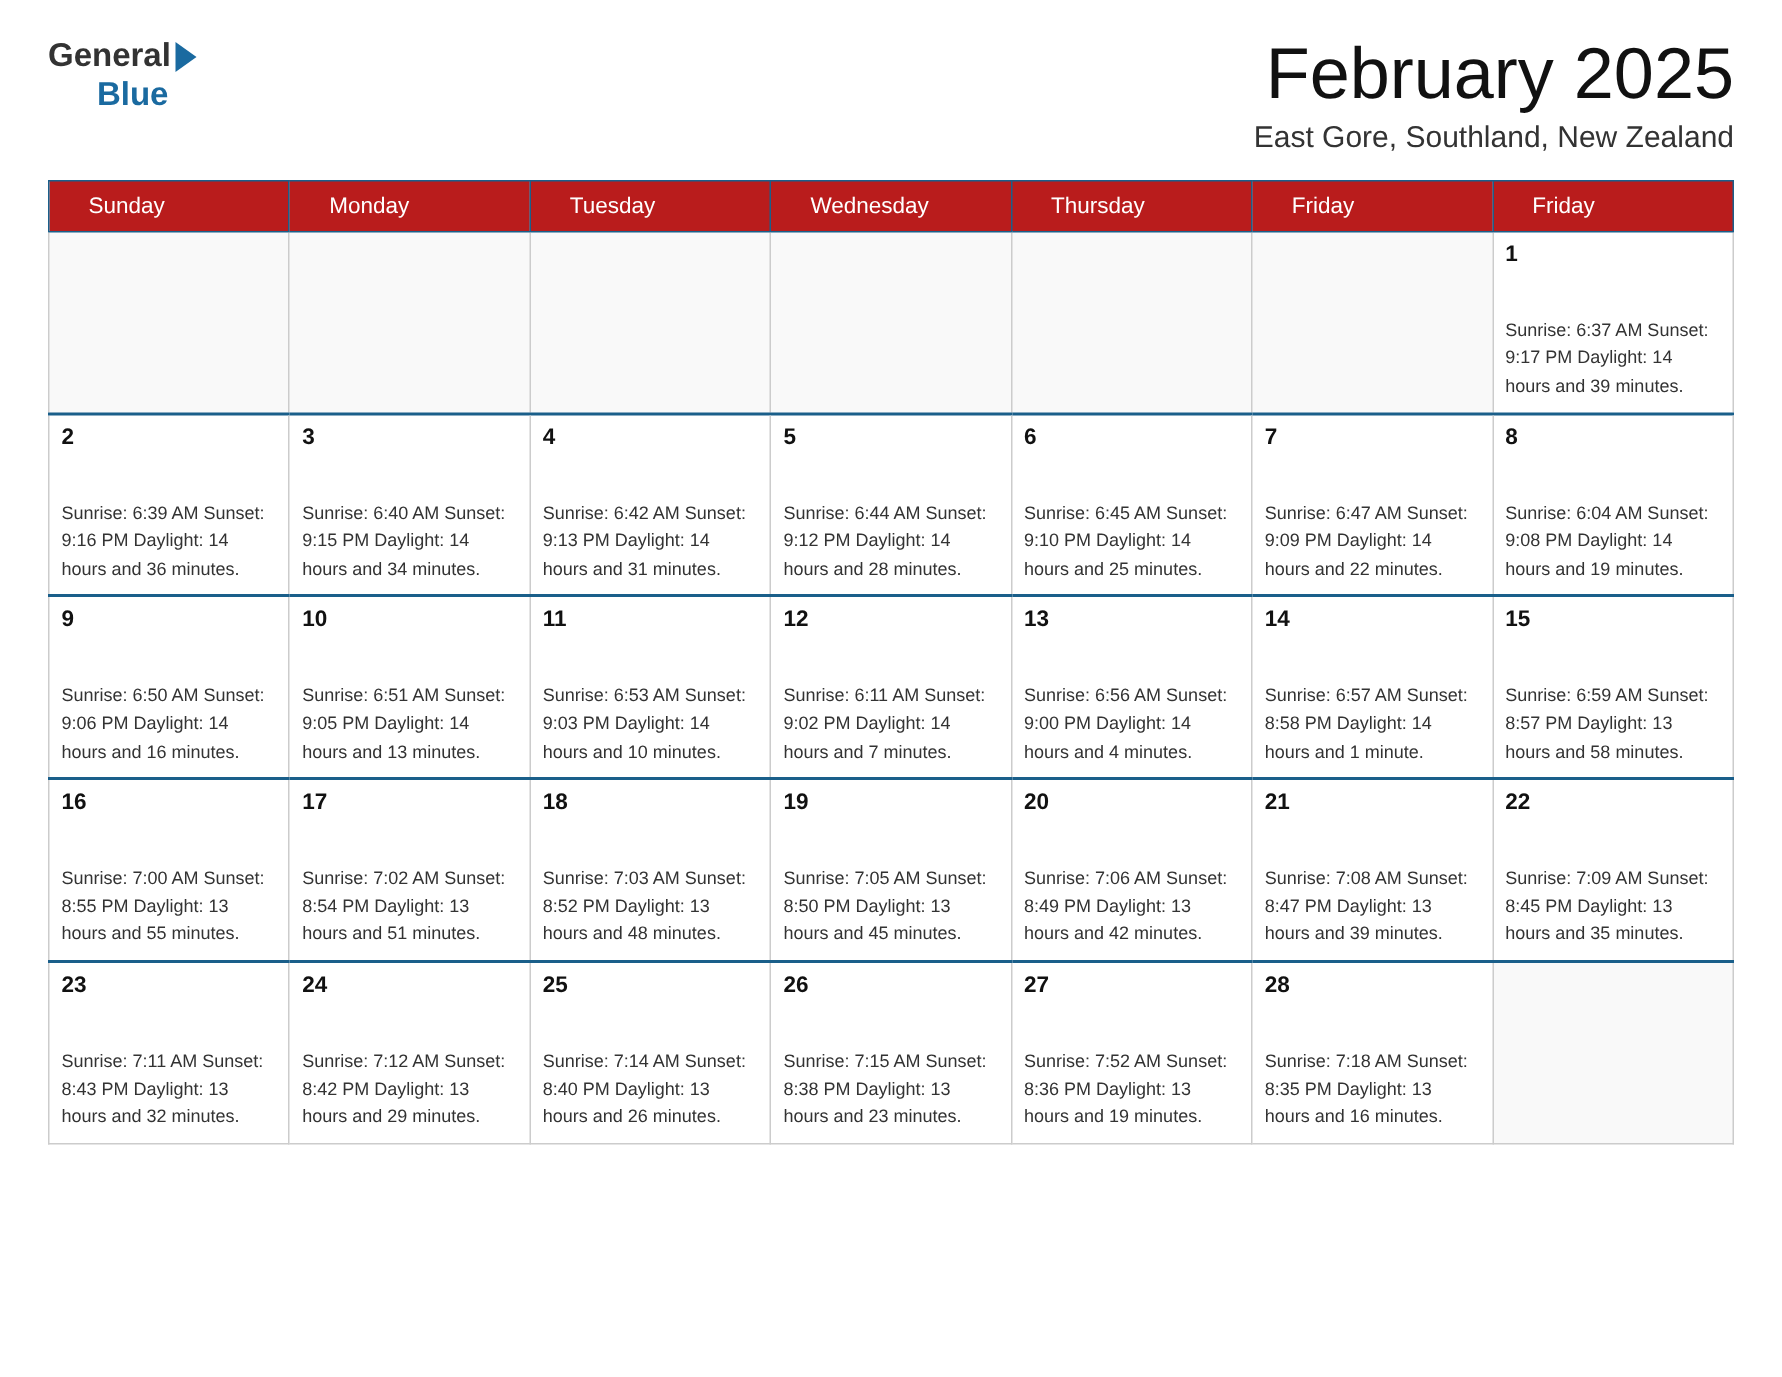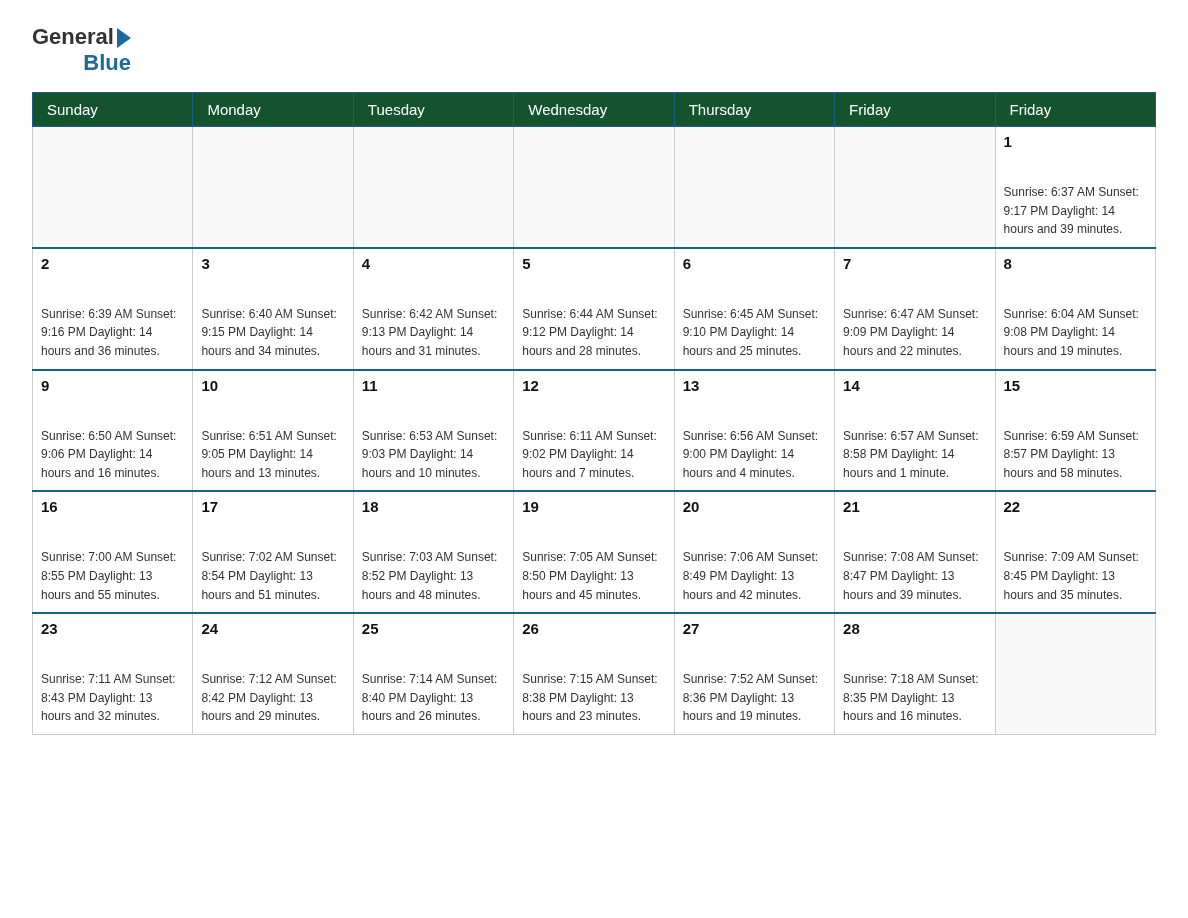--- a/index.html
+++ b/index.html
@@ -12,21 +12,21 @@
     }
     .header {
       display: flex;
       justify-content: space-between;
       align-items: flex-start;
       margin-bottom: 16px;
     }
     .logo {
       display: flex;
       flex-direction: column;
-      align-items: flex-end;
+      align-items: center;
     }
     .logo-top {
       display: flex;
       align-items: center;
     }
     .logo-general {
       font-size: 22px;
       font-weight: bold;
       color: #333;
     }
@@ -58,25 +58,25 @@
       font-size: 20px;
       color: #333;
       margin-top: 4px;
     }
     .calendar {
       width: 100%;
       border-collapse: collapse;
       border: 1px solid #ccc;
     }
     .calendar th {
-      background-color: #14532d;
+      background-color: #b91c1c;
       color: #fff;
       font-size: 15px;
       font-weight: normal;
-      padding: 8px 14px;
+      padding: 8px 26px;
       text-align: left;
       border: 1px solid #1a5f8a;
     }
     .calendar td {
       width: 14.28%;
       vertical-align: top;
       padding: 6px 8px 8px 8px;
       border: 1px solid #ccc;
       font-size: 12.5px;
       color: #333;
@@ -107,20 +107,22 @@
 
 <div class="header">
   <div class="logo">
     <div class="logo-top">
       <span class="logo-general">General</span>
       <div class="logo-arrow"></div>
     </div>
     <span class="logo-blue">Blue</span>
   </div>
   <div class="title-section">
+    <div class="main-title">February 2025</div>
+    <div class="subtitle">East Gore, Southland, New Zealand</div>
   </div>
 </div>
 
 <table class="calendar">
   <thead>
     <tr>
     <th>Sunday</th>
         <th>Monday</th>
         <th>Tuesday</th>
         <th>Wednesday</th>

